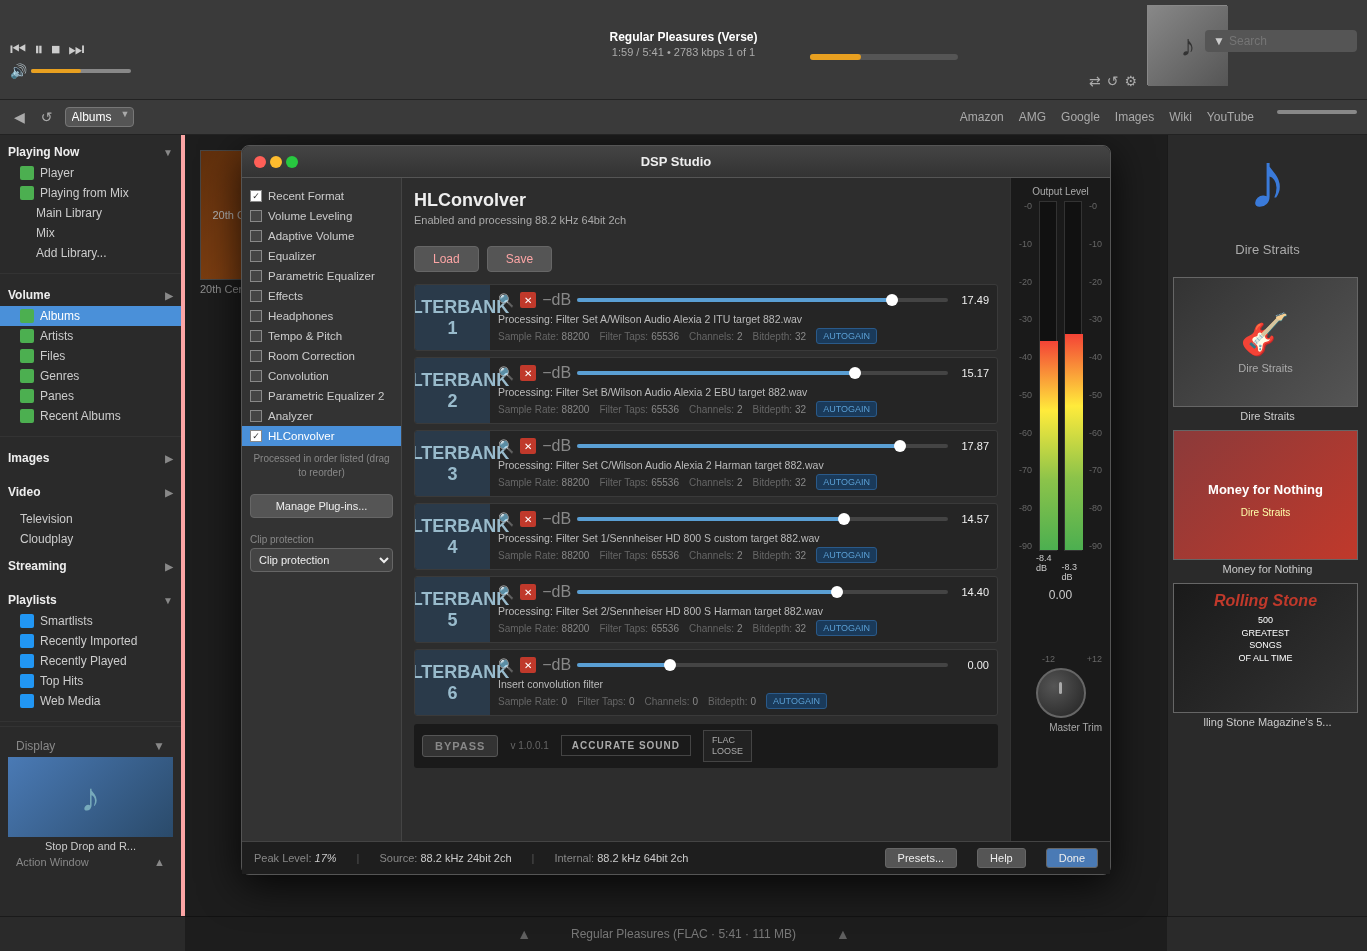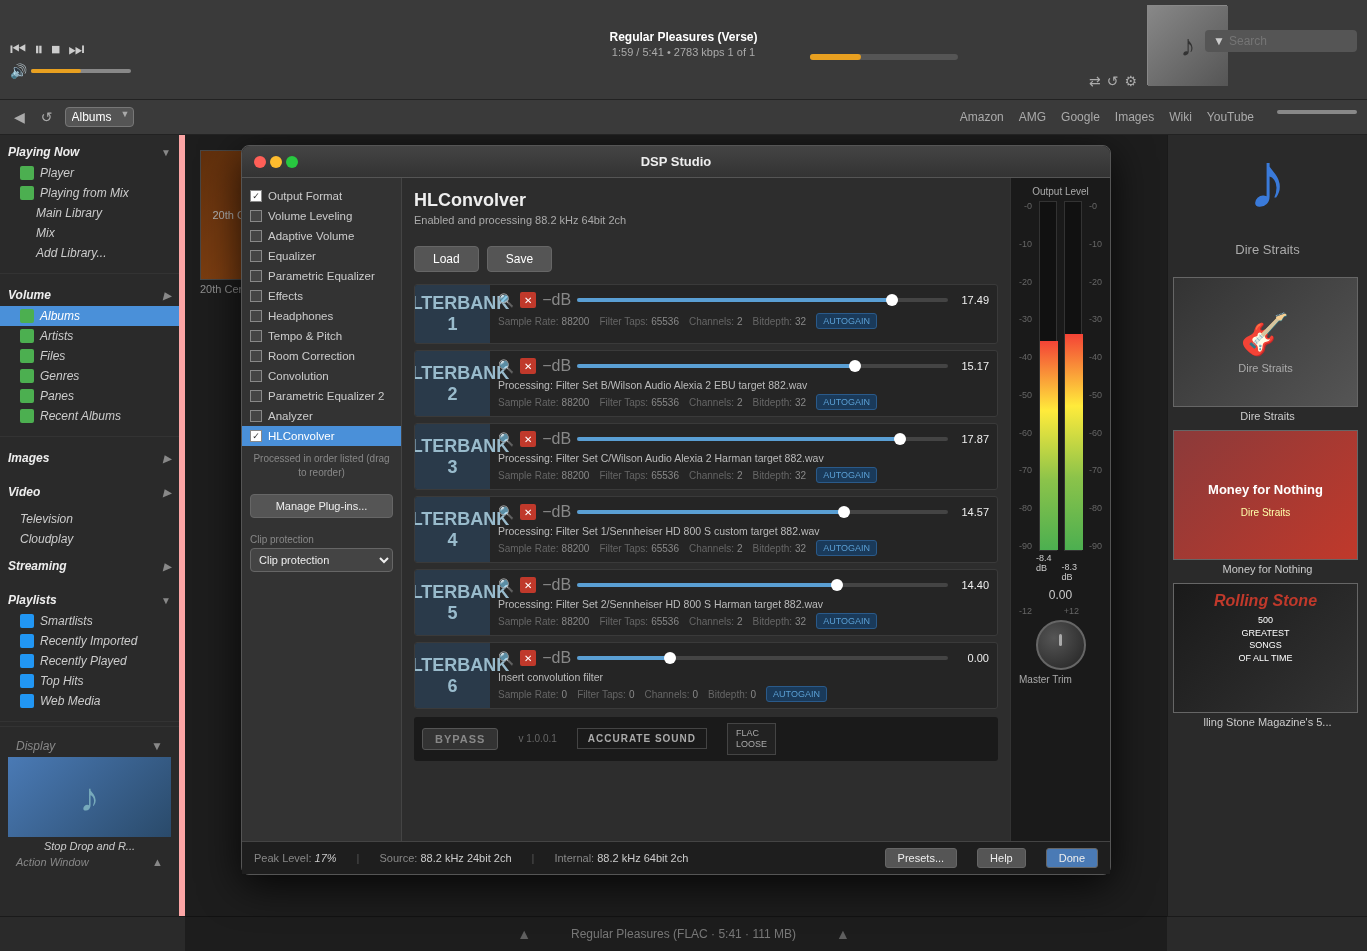--- a/index.html
+++ b/index.html
@@ -31,21 +31,21 @@
     .albums-select-wrap { position: relative; }
     .albums-select-wrap::after { content: '▼'; position: absolute; right: 4px; top: 2px; font-size: 9px; color: #aaa; pointer-events: none; }
     #nav-links { margin-left: auto; display: flex; gap: 15px; }
     .nav-link { color: #aaa; text-decoration: none; font-size: 12px; cursor: pointer; }
     #search-slider { width: 80px; height: 4px; background: #888; border-radius: 2px; margin-left: 8px; }
 
     
     #main { display: flex; height: calc(951px - 135px); }
 
     
-    #sidebar { width: 185px; background: #2a2a2a; border-right: 6px solid #fca5a5; overflow-y: auto; flex-shrink: 0; padding-bottom: 20px; font-style: italic; }
+    #sidebar { width: 185px; background: #2a2a2a; border-right: 4px solid #fca5a5; overflow-y: auto; flex-shrink: 0; padding-bottom: 20px; }
     .sidebar-section { padding: 6px 0; }
     .sidebar-section-header { display: flex; justify-content: space-between; align-items: center; padding: 4px 8px; color: #eee; font-size: 12px; font-weight: bold; cursor: pointer; }
     .sidebar-item { display: flex; align-items: center; gap: 6px; padding: 3px 8px 3px 20px; cursor: pointer; color: #ccc; font-size: 12px; }
     .sidebar-item.active { background: #4a90d9; color: #fff; }
     .sidebar-item-icon { width: 14px; height: 14px; border-radius: 2px; display: inline-block; flex-shrink: 0; }
     .icon-green { background: #4caf50; }
     .icon-blue { background: #2196f3; }
     .sidebar-sub-item { padding-left: 36px; }
     .sidebar-divider { height: 1px; background: #333; margin: 4px 0; }
     .section-arrow { font-size: 10px; color: #888; }
@@ -83,21 +83,21 @@
     .plugin-item.active { background: #4a90d9; color: #fff; }
     .plugin-checkbox { width: 12px; height: 12px; border: 1px solid #888; background: #444; flex-shrink: 0; display: flex; align-items: center; justify-content: center; }
     .plugin-checkbox.checked { background: #fff; }
     .plugin-checkbox.checked::after { content: '✓'; font-size: 9px; color: #333; }
 
     
     #dsp-content { flex: 1; background: #2d2d2d; padding: 12px; overflow-y: auto; }
     #hlconvolver-title { font-size: 18px; color: #eee; font-weight: bold; margin-bottom: 3px; }
     #hlconvolver-status { font-size: 11px; color: #aaa; margin-bottom: 12px; }
     #load-save-row { display: flex; gap: 8px; margin-bottom: 12px; }
-    .ls-btn { background: #555; color: #ffffff; border: 1px solid #666; border-radius: 4px; padding: 5px 18px; cursor: pointer; font-size: 12px; }
+    .ls-btn { background: #555; color: #fca5a5; border: 1px solid #666; border-radius: 4px; padding: 5px 18px; cursor: pointer; font-size: 12px; }
 
     
     .filterbank-row { background: #252525; border: 1px solid #3a3a3a; margin-bottom: 6px; display: flex; border-radius: 3px; overflow: hidden; }
     .fb-label { background: #2a3a4a; width: 75px; display: flex; flex-direction: column; align-items: center; justify-content: center; padding: 8px; flex-shrink: 0; color: #7ab; font-size: 10px; font-weight: bold; text-align: center; }
     .fb-label span { font-size: 18px; color: #9bc; font-weight: bold; }
     .fb-controls { flex: 1; padding: 6px 8px; }
     .fb-top-row { display: flex; align-items: center; gap: 6px; margin-bottom: 4px; }
     .fb-search-icon { color: #aaa; cursor: pointer; font-size: 13px; }
     .fb-x-btn { background: #c0392b; color: #fff; border: none; width: 16px; height: 16px; border-radius: 2px; cursor: pointer; font-size: 10px; display: flex; align-items: center; justify-content: center; }
     .fb-db-label { color: #888; font-size: 16px; }
@@ -114,21 +114,21 @@
     
     #output-level { width: 100px; background: #1a1a1a; border-left: 1px solid #333; padding: 8px 4px; flex-shrink: 0; display: flex; flex-direction: column; }
     #output-level-title { color: #aaa; font-size: 10px; text-align: center; margin-bottom: 4px; }
     #bypass-row { display: flex; align-items: center; gap: 10px; margin-bottom: 6px; }
     .bypass-btn { background: #333; color: #888; border: 1px solid #555; border-radius: 3px; padding: 4px 12px; cursor: pointer; font-size: 11px; font-weight: bold; letter-spacing: 1px; }
     .version-label { color: #666; font-size: 10px; }
     .accurate-sound { background: #1a1a1a; color: #aaa; border: 1px solid #444; padding: 4px 10px; font-size: 10px; font-weight: bold; letter-spacing: 1px; }
     .hangloose-logo { background: #222; border: 1px solid #444; padding: 4px 8px; color: #aaa; font-size: 9px; cursor: pointer; }
 
     
-    #master-trim-area { display: flex; flex-direction: column; align-items: flex-start; padding: 4px; }
+    #master-trim-area { display: flex; flex-direction: column; align-items: flex-end; padding: 4px; margin-top: 48px; }
     .trim-knob { width: 50px; height: 50px; border-radius: 50%; background: radial-gradient(circle at 35% 35%, #555, #222); border: 2px solid #666; margin: 4px auto; display: flex; align-items: center; justify-content: center; }
     .trim-label { color: #aaa; font-size: 10px; text-align: center; }
     .trim-range { display: flex; justify-content: space-between; width: 60px; font-size: 9px; color: #666; }
     .status-btn { background: #555; color: #eee; border: 1px solid #666; border-radius: 3px; padding: 3px 12px; cursor: pointer; font-size: 11px; }
     .status-btn-done { background: #4a7ab5; }
 
     
     #manage-plugins { padding: 8px; }
     .manage-btn { width: 100%; background: #555; color: #eee; border: 1px solid #666; border-radius: 4px; padding: 5px; cursor: pointer; font-size: 11px; }
     #clip-protection { padding: 8px; }
@@ -384,21 +384,21 @@
           <button id="btn-min" class="window-btn"></button>
           <button id="btn-max" class="window-btn"></button>
           <span id="dsp-title">DSP Studio</span>
         </div>
 
         <div id="dsp-body">
 
           <div id="plugin-list">
             <div class="plugin-item">
               <div class="plugin-checkbox checked"></div>
-              <span>Output Format</span>
+              <span>Recent Format</span>
             </div>
             <div class="plugin-item">
               <div class="plugin-checkbox"></div>
               <span>Volume Leveling</span>
             </div>
             <div class="plugin-item">
               <div class="plugin-checkbox"></div>
               <span>Adaptive Volume</span>
             </div>
             <div class="plugin-item">
@@ -480,20 +480,21 @@
                   <div class="fb-top-row">
                     <span class="fb-search-icon">🔍</span>
                     <button class="fb-x-btn">✕</button>
                     <span class="fb-db-label">−dB</span>
                     <div class="fb-slider">
                       <div class="fb-slider-fill" style="width:85%;"></div>
                       <div class="fb-slider-thumb" style="left:calc(85% - 6px);"></div>
                     </div>
                     <span class="fb-value">17.49</span>
                   </div>
+                  <div class="fb-file-label">Processing: Filter Set A/Wilson Audio Alexia 2 ITU target 882.wav</div>
                   <div class="fb-meta">
                     <span class="fb-meta-item"><span class="fb-meta-key">Sample Rate:</span> 88200</span>
                     <span class="fb-meta-item"><span class="fb-meta-key">Filter Taps:</span> 65536</span>
                     <span class="fb-meta-item"><span class="fb-meta-key">Channels:</span> 2</span>
                     <span class="fb-meta-item"><span class="fb-meta-key">Bitdepth:</span> 32</span>
                     <button class="autogain-btn">AUTOGAIN</button>
                   </div>
                 </div>
               </div>
 
@@ -627,21 +628,21 @@
                     <span class="fb-meta-item"><span class="fb-meta-key">Filter Taps:</span> 0</span>
                     <span class="fb-meta-item"><span class="fb-meta-key">Channels:</span> 0</span>
                     <span class="fb-meta-item"><span class="fb-meta-key">Bitdepth:</span> 0</span>
                     <button class="autogain-btn">AUTOGAIN</button>
                   </div>
                 </div>
               </div>
 
             </div>
 
-            <div id="bypass-row" style="margin-top:8px;display:flex;align-items:center;gap:20px;background:#1a1a1a;padding:6px 8px;border-radius:3px;">
+            <div id="bypass-row" style="margin-top:8px;display:flex;align-items:center;gap:12px;background:#1a1a1a;padding:6px 8px;border-radius:3px;">
               <button class="bypass-btn">BYPASS</button>
               <span class="version-label">v 1.0.0.1</span>
               <span class="accurate-sound">ACCURATE SOUND</span>
               <span class="hangloose-logo" style="white-space:pre;line-height:1.2;">FLAC
 LOOSE</span>
             </div>
 
           </div>
 
           <div id="output-level">

